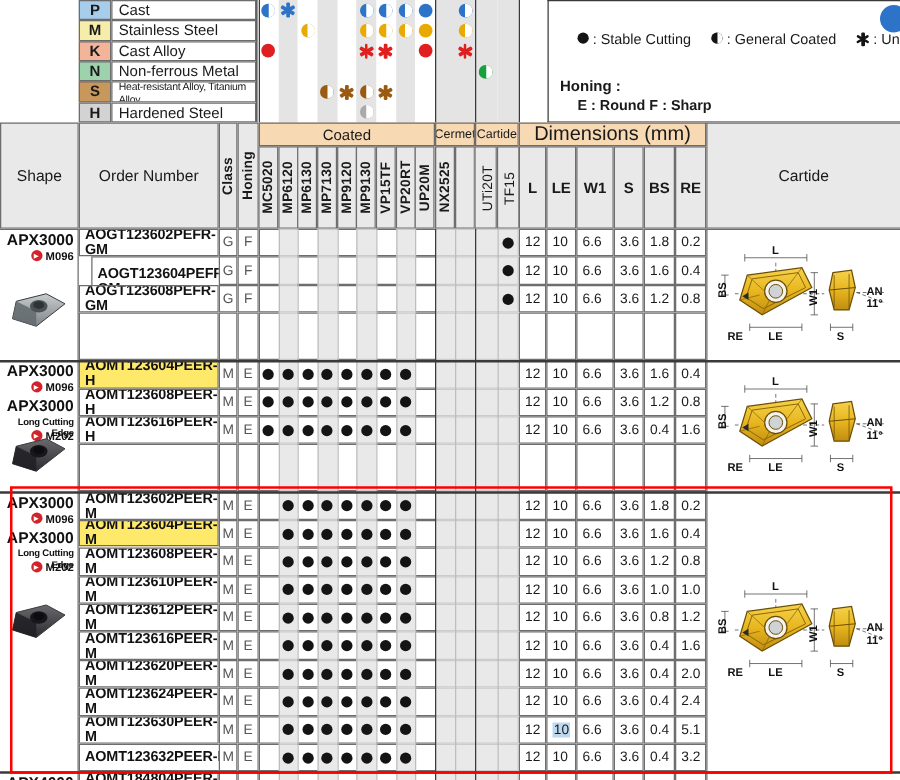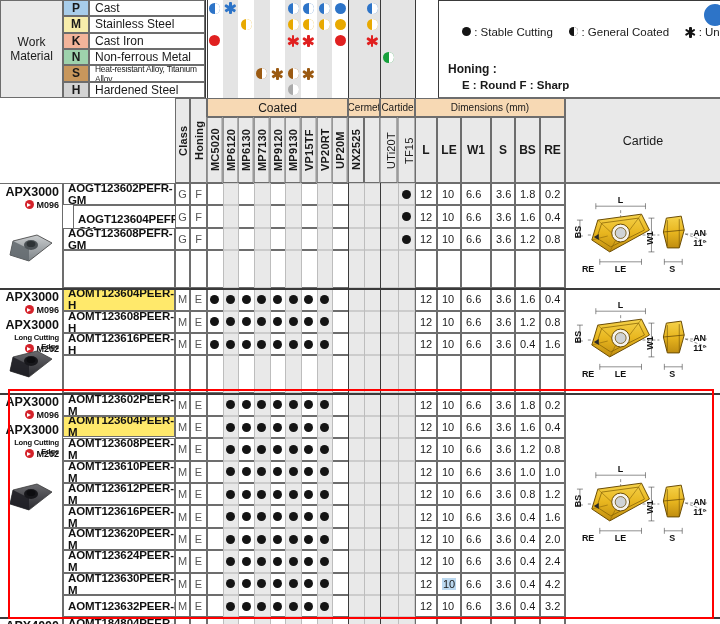--- a/index.html
+++ b/index.html
@@ -104,32 +104,28 @@
   .geo { position:absolute; }
   .corner-badge { position:absolute; right:-6px; top:-6px; width:26px;
          height:26px; border-radius:50%; background:#2d74c8;
          border:2px solid #fff; }
 </style>
 </head>
 <body>
 
 <div id="page">
 
-  <div class="cell hdr" style="left:0;top:0;width:63px;height:98px;flex-direction:column;font-size:12px;">
-    <span>Work</span>
-    <span>Material</span>
-  </div>
 
   <div id="wm-rows">
       <div class="cell wm-letter" style="left: 63px; top: 0px; width: 26px; height: 16.3333px; background: rgb(168, 205, 234);">P</div>
       <div class="cell wm-name" style="left: 89px; top: 0px; width: 116px; height: 16.3333px;">Cast</div>
       <div class="cell wm-letter" style="left: 63px; top: 16.3333px; width: 26px; height: 16.3333px; background: rgb(247, 237, 171);">M</div>
       <div class="cell wm-name" style="left: 89px; top: 16.3333px; width: 116px; height: 16.3333px;">Stainless Steel</div>
       <div class="cell wm-letter" style="left: 63px; top: 32.6667px; width: 26px; height: 16.3333px; background: rgb(243, 180, 154);">K</div>
-      <div class="cell wm-name" style="left: 89px; top: 32.6667px; width: 116px; height: 16.3333px;">Cast Iron</div>
+      <div class="cell wm-name" style="left: 89px; top: 32.6667px; width: 116px; height: 16.3333px;">Cast Alloy</div>
       <div class="cell wm-letter" style="left: 63px; top: 49px; width: 26px; height: 16.3333px; background: rgb(158, 210, 172);">N</div>
       <div class="cell wm-name" style="left: 89px; top: 49px; width: 116px; height: 16.3333px;">Non-ferrous Metal</div>
       <div class="cell wm-letter" style="left: 63px; top: 65.3333px; width: 26px; height: 16.3333px; background: rgb(200, 151, 92);">S</div>
       <div class="cell wm-name small" style="left: 89px; top: 65.3333px; width: 116px; height: 16.3333px;">Heat-resistant Alloy, Titanium Alloy</div>
       <div class="cell wm-letter" style="left: 63px; top: 81.6667px; width: 26px; height: 16.3333px; background: rgb(211, 211, 211);">H</div>
       <div class="cell wm-name" style="left: 89px; top: 81.6667px; width: 116px; height: 16.3333px;">Hardened Steel</div>
       <div class="vrule thick" style="left: 205px; top: 0px; height: 98px; width: 1px;"></div>
     </div>
 
   <div id="wm-matrix">
@@ -258,27 +254,29 @@
     <span style="display:inline-block;width:10px;"></span>
     <span class="lg-star"><i></i><i></i><i></i></span>
     <span>: Unstable Cutting</span>
   </div>
 
   <div class="legend lg-title" style="left:448px;top:62px;">Honing :</div>
   <div class="legend" style="left:462px;top:79px;font-weight:bold;">E : Round   F : Sharp</div>
 
   <div class="corner-badge" style="left:702px;top:2px;"></div>
 
+  <div class="cell hdr" style="left:0;top:98px;width:63px;height:85px;font-size:12.5px;">Shape</div>
+  <div class="cell hdr" style="left:63px;top:98px;width:112px;height:85px;font-size:12.5px;">Order Number</div>
   <div class="cell hdr rot" style="left:175px;top:98px;width:15px;height:85px;">Class</div>
   <div class="cell hdr rot" style="left:190px;top:98px;width:17px;height:85px;">Honing</div>
 
   <div class="cell tan" style="left:207px;top:98px;width:141px;height:19px;font-size:12px;">Coated</div>
   <div class="cell tan" style="left:348px;top:98px;width:32px;height:19px;font-size:10px;">Cermet</div>
   <div class="cell tan" style="left:380px;top:98px;width:35px;height:19px;font-size:10px;">Cartide</div>
-  <div class="cell tan" style="left:415px;top:98px;width:150px;height:19px;font-size:10px;">Dimensions (mm)</div>
+  <div class="cell tan" style="left:415px;top:98px;width:150px;height:19px;font-size:16px;">Dimensions (mm)</div>
   <div class="cell hdr" style="left:565px;top:98px;width:155px;height:85px;font-size:12.5px;border-right:none;">Cartide</div>
 
   <div id="grade-headers">
       <div class="cell hdr rot" style="left: 207px; top: 117px; width: 15.66px; height: 66px;">MC5020</div>
       <div class="cell hdr rot" style="left: 222.66px; top: 117px; width: 15.66px; height: 66px;">MP6120</div>
       <div class="cell hdr rot" style="left: 238.32px; top: 117px; width: 15.66px; height: 66px;">MP6130</div>
       <div class="cell hdr rot" style="left: 253.98px; top: 117px; width: 15.66px; height: 66px;">MP7130</div>
       <div class="cell hdr rot" style="left: 269.64px; top: 117px; width: 15.66px; height: 66px;">MP9120</div>
       <div class="cell hdr rot" style="left: 285.3px; top: 117px; width: 15.66px; height: 66px;">MP9130</div>
       <div class="cell hdr rot" style="left: 300.96px; top: 117px; width: 15.66px; height: 66px;">VP15TF</div>
@@ -463,21 +461,21 @@
       <div class="cell" style="left: 175px; top: 572.6px; width: 15px; height: 22.4px; color: rgb(85, 85, 85);">M</div>
       <div class="cell" style="left: 190px; top: 572.6px; width: 17px; height: 22.4px; color: rgb(85, 85, 85);">E</div>
       <div class="cell" style="left: 207px; top: 572.6px; width: 208px; height: 22.4px;"></div>
       <div class="cell dim left" style="left: 415px; top: 572.6px; width: 22px; height: 22.4px;">12</div>
       <div class="cell dim left" style="left: 437px; top: 572.6px; width: 24px; height: 22.4px;">
         <span class="sel">10</span>
       </div>
       <div class="cell dim left" style="left: 461px; top: 572.6px; width: 30px; height: 22.4px;">6.6</div>
       <div class="cell dim left" style="left: 491px; top: 572.6px; width: 24px; height: 22.4px;">3.6</div>
       <div class="cell dim left" style="left: 515px; top: 572.6px; width: 25px; height: 22.4px;">0.4</div>
-      <div class="cell dim left" style="left: 540px; top: 572.6px; width: 25px; height: 22.4px;">4.2</div>
+      <div class="cell dim left" style="left: 540px; top: 572.6px; width: 25px; height: 22.4px;">5.1</div>
       <div class="cell ordnum" style="left: 63px; top: 595px; width: 124px; height: 22.4px;">AOMT123632PEER-M</div>
       <div class="cell" style="left: 175px; top: 595px; width: 15px; height: 22.4px; color: rgb(85, 85, 85);">M</div>
       <div class="cell" style="left: 190px; top: 595px; width: 17px; height: 22.4px; color: rgb(85, 85, 85);">E</div>
       <div class="cell" style="left: 207px; top: 595px; width: 208px; height: 22.4px;"></div>
       <div class="cell dim left" style="left: 415px; top: 595px; width: 22px; height: 22.4px;">12</div>
       <div class="cell dim left" style="left: 437px; top: 595px; width: 24px; height: 22.4px;">10</div>
       <div class="cell dim left" style="left: 461px; top: 595px; width: 30px; height: 22.4px;">6.6</div>
       <div class="cell dim left" style="left: 491px; top: 595px; width: 24px; height: 22.4px;">3.6</div>
       <div class="cell dim left" style="left: 515px; top: 595px; width: 25px; height: 22.4px;">0.4</div>
       <div class="cell dim left" style="left: 540px; top: 595px; width: 25px; height: 22.4px;">3.2</div>

